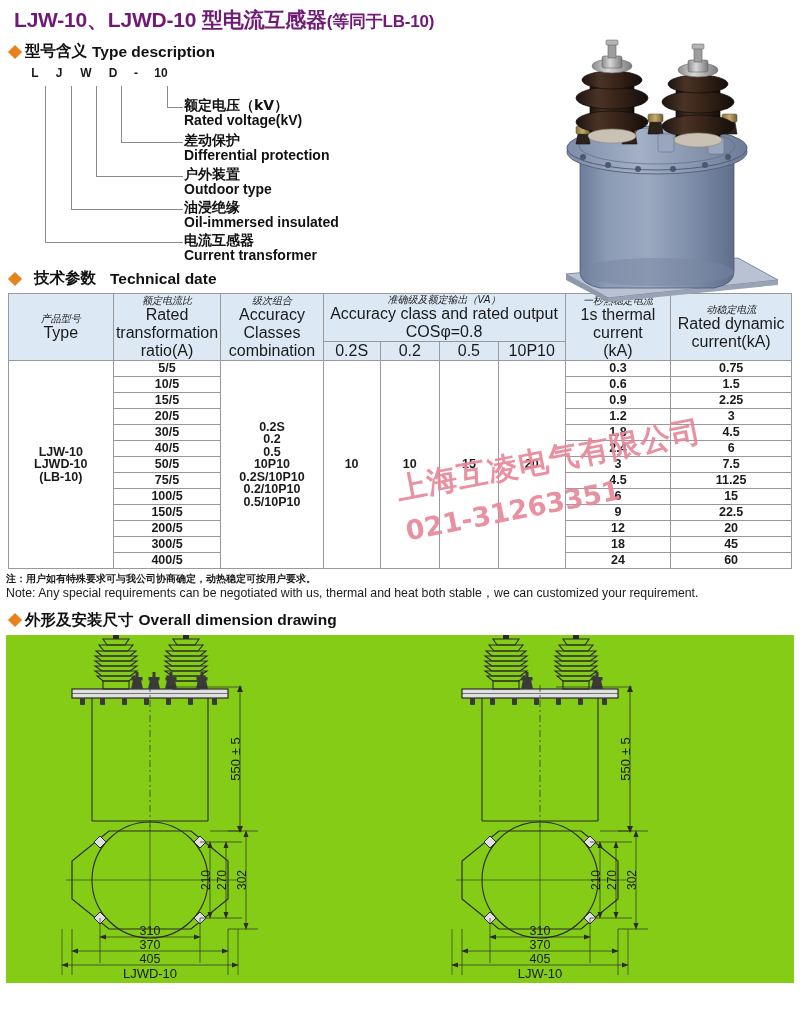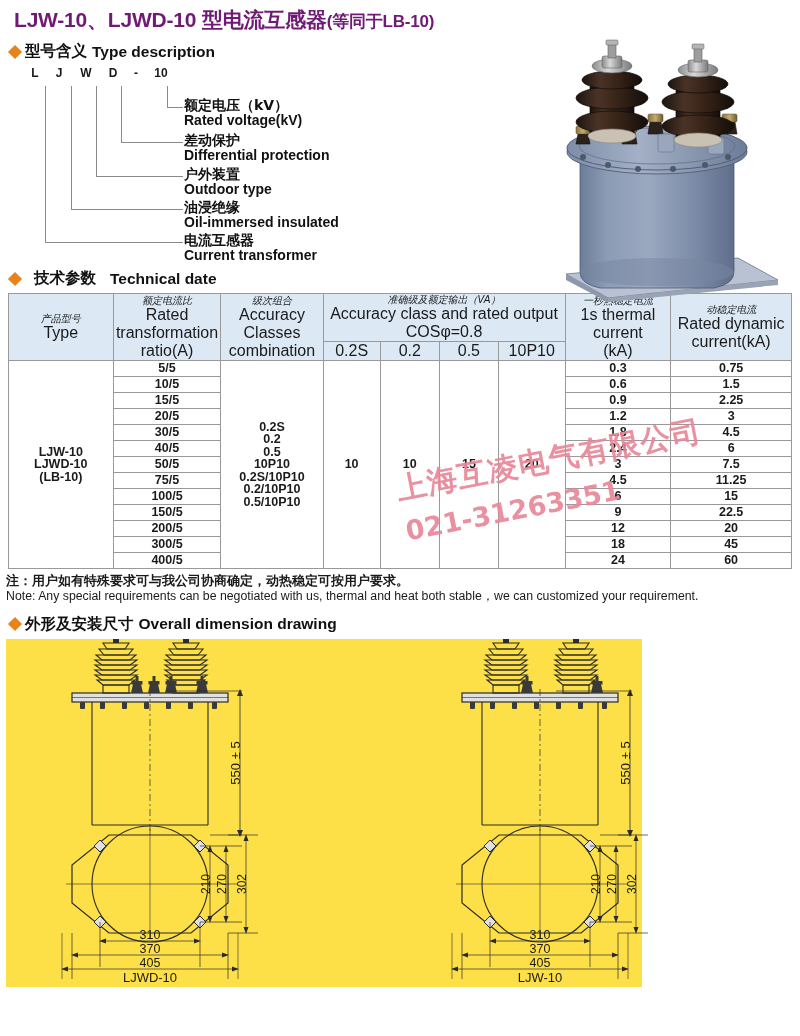--- a/index.html
+++ b/index.html
@@ -79,27 +79,27 @@
   .th-cn { font-size: 10px; font-weight: normal; font-family: "DejaVu Sans", sans-serif; font-style: italic; }
   .th-en { font-size: 16px; }
   table.spec tbody td { height: 16px; font-weight: bold; font-size: 12.5px; line-height: 1; }
   td.ratio { font-weight: bold; }
   td.typecell { font-weight: bold; font-size: 13px; line-height: 1.35; }
   td.acc-cell { font-weight: bold; font-size: 12.5px; line-height: 1.45; }
   td.va-cell { font-weight: bold; font-size: 12.5px; }
 
   
   .note { margin: 4px 0 0 6px; line-height: 1.25; }
-  .note-cn { font-size: 13px; font-weight: bold; font-family: "DejaVu Sans", sans-serif; }
+  .note-cn { font-size: 10px; font-weight: bold; font-family: "DejaVu Sans", sans-serif; }
   .note-en { font-size: 12.3px; }
 
   
   .drawings {
-    margin: 4px 6px 0 6px; width: 636px; height: 348px;
-    background: #fde047; position: relative;
+    margin: 4px 6px 0 6px; width: 788px; height: 348px;
+    background: #84cc16; position: relative;
   }
   .draw-caption {
     position: absolute; font-size: 13px; font-weight: normal;
     text-align: center; width: 140px;
   }
   svg { display: block; }
 
   
   .watermark {
     position: absolute; pointer-events: none;

